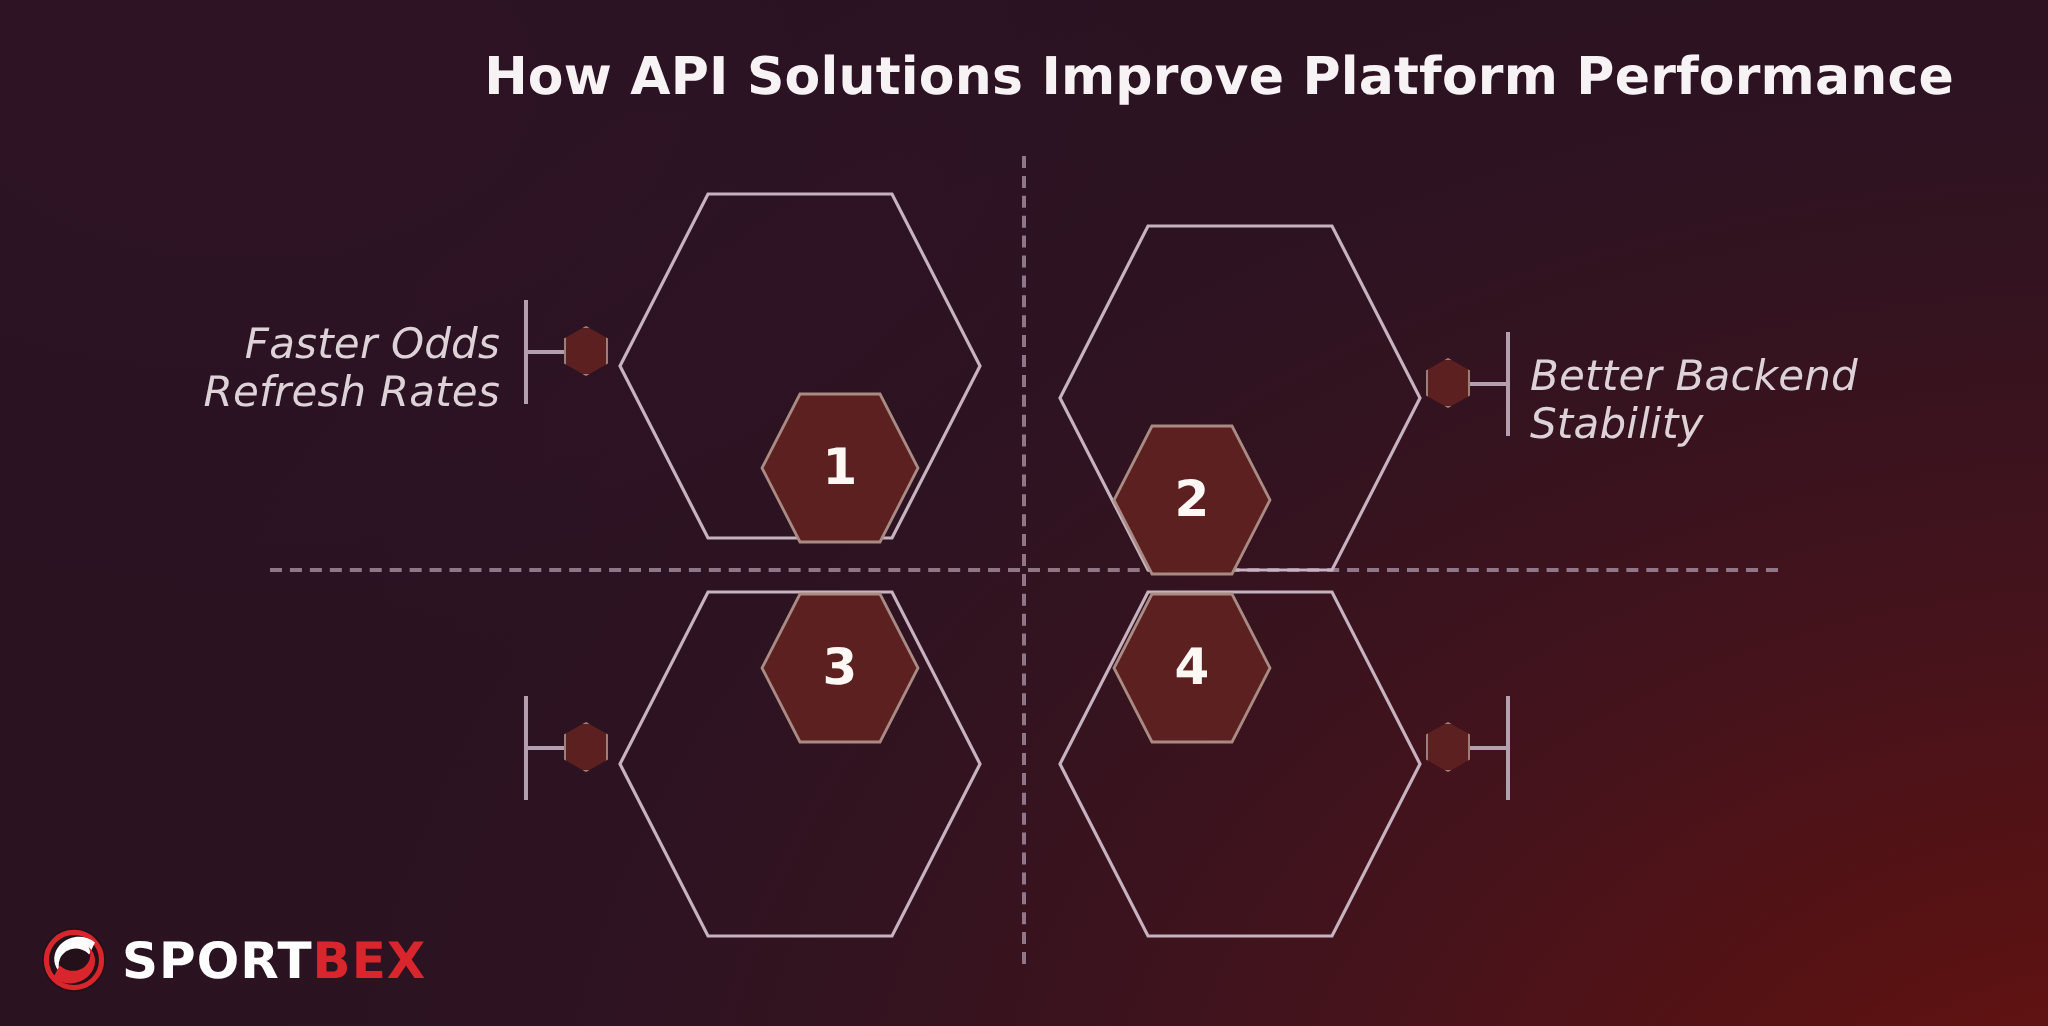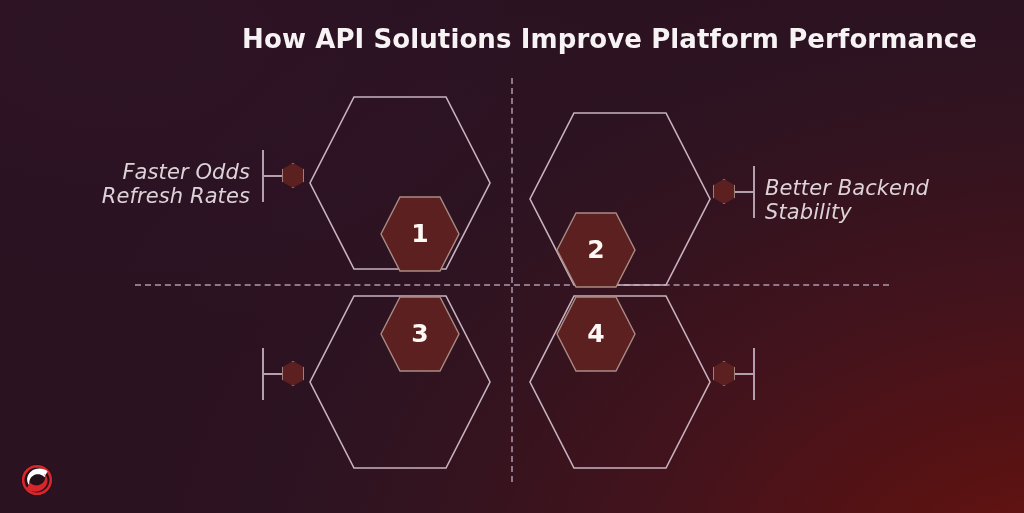--- a/index.html
+++ b/index.html
@@ -265,15 +265,18 @@
 
   <div class="logo">
     <div class="logo-mark">
       <svg viewBox="0 0 34 34" width="34" height="34">
         <circle cx="17" cy="17" r="16" fill="#241018"></circle>
         <path d="M17 3.2a13.8 13.8 0 1 0 0 27.6 13.8 13.8 0 0 0 0-27.6z" fill="none" stroke="#d8262c" stroke-width="2.6"></path>
         <path d="M27.5 8.2C24 5.4 19.2 4.6 14.8 6.3 9.6 8.3 6.6 13 7.2 17.8c.3 2.3 1.5 4.3 3.2 5.7-1.2-2.1-1.4-4.6-.5-6.9 1.6-4.1 6.4-6.3 10.8-4.9 1.6.5 2.9 1.4 3.9 2.5l2.9-6z" fill="#ffffff"></path>
         <path d="M6.7 25.6c3.5 3.1 8.6 4 13.2 2.2 5.3-2.1 8.3-7 7.5-11.9-.4-2.2-1.5-4.1-3.2-5.5 1.1 2.1 1.3 4.6.4 6.8-1.7 4.1-6.5 6.2-10.9 4.8-1.5-.5-2.8-1.3-3.8-2.4l-3.2 6z" fill="#d8262c"></path>
       </svg>
     </div>
+    <div class="logo-text">
+      <span class="s1">SPORT</span><span class="s2">BEX</span>
+    </div>
   </div>
 
 </div>
 
 </body></html>

